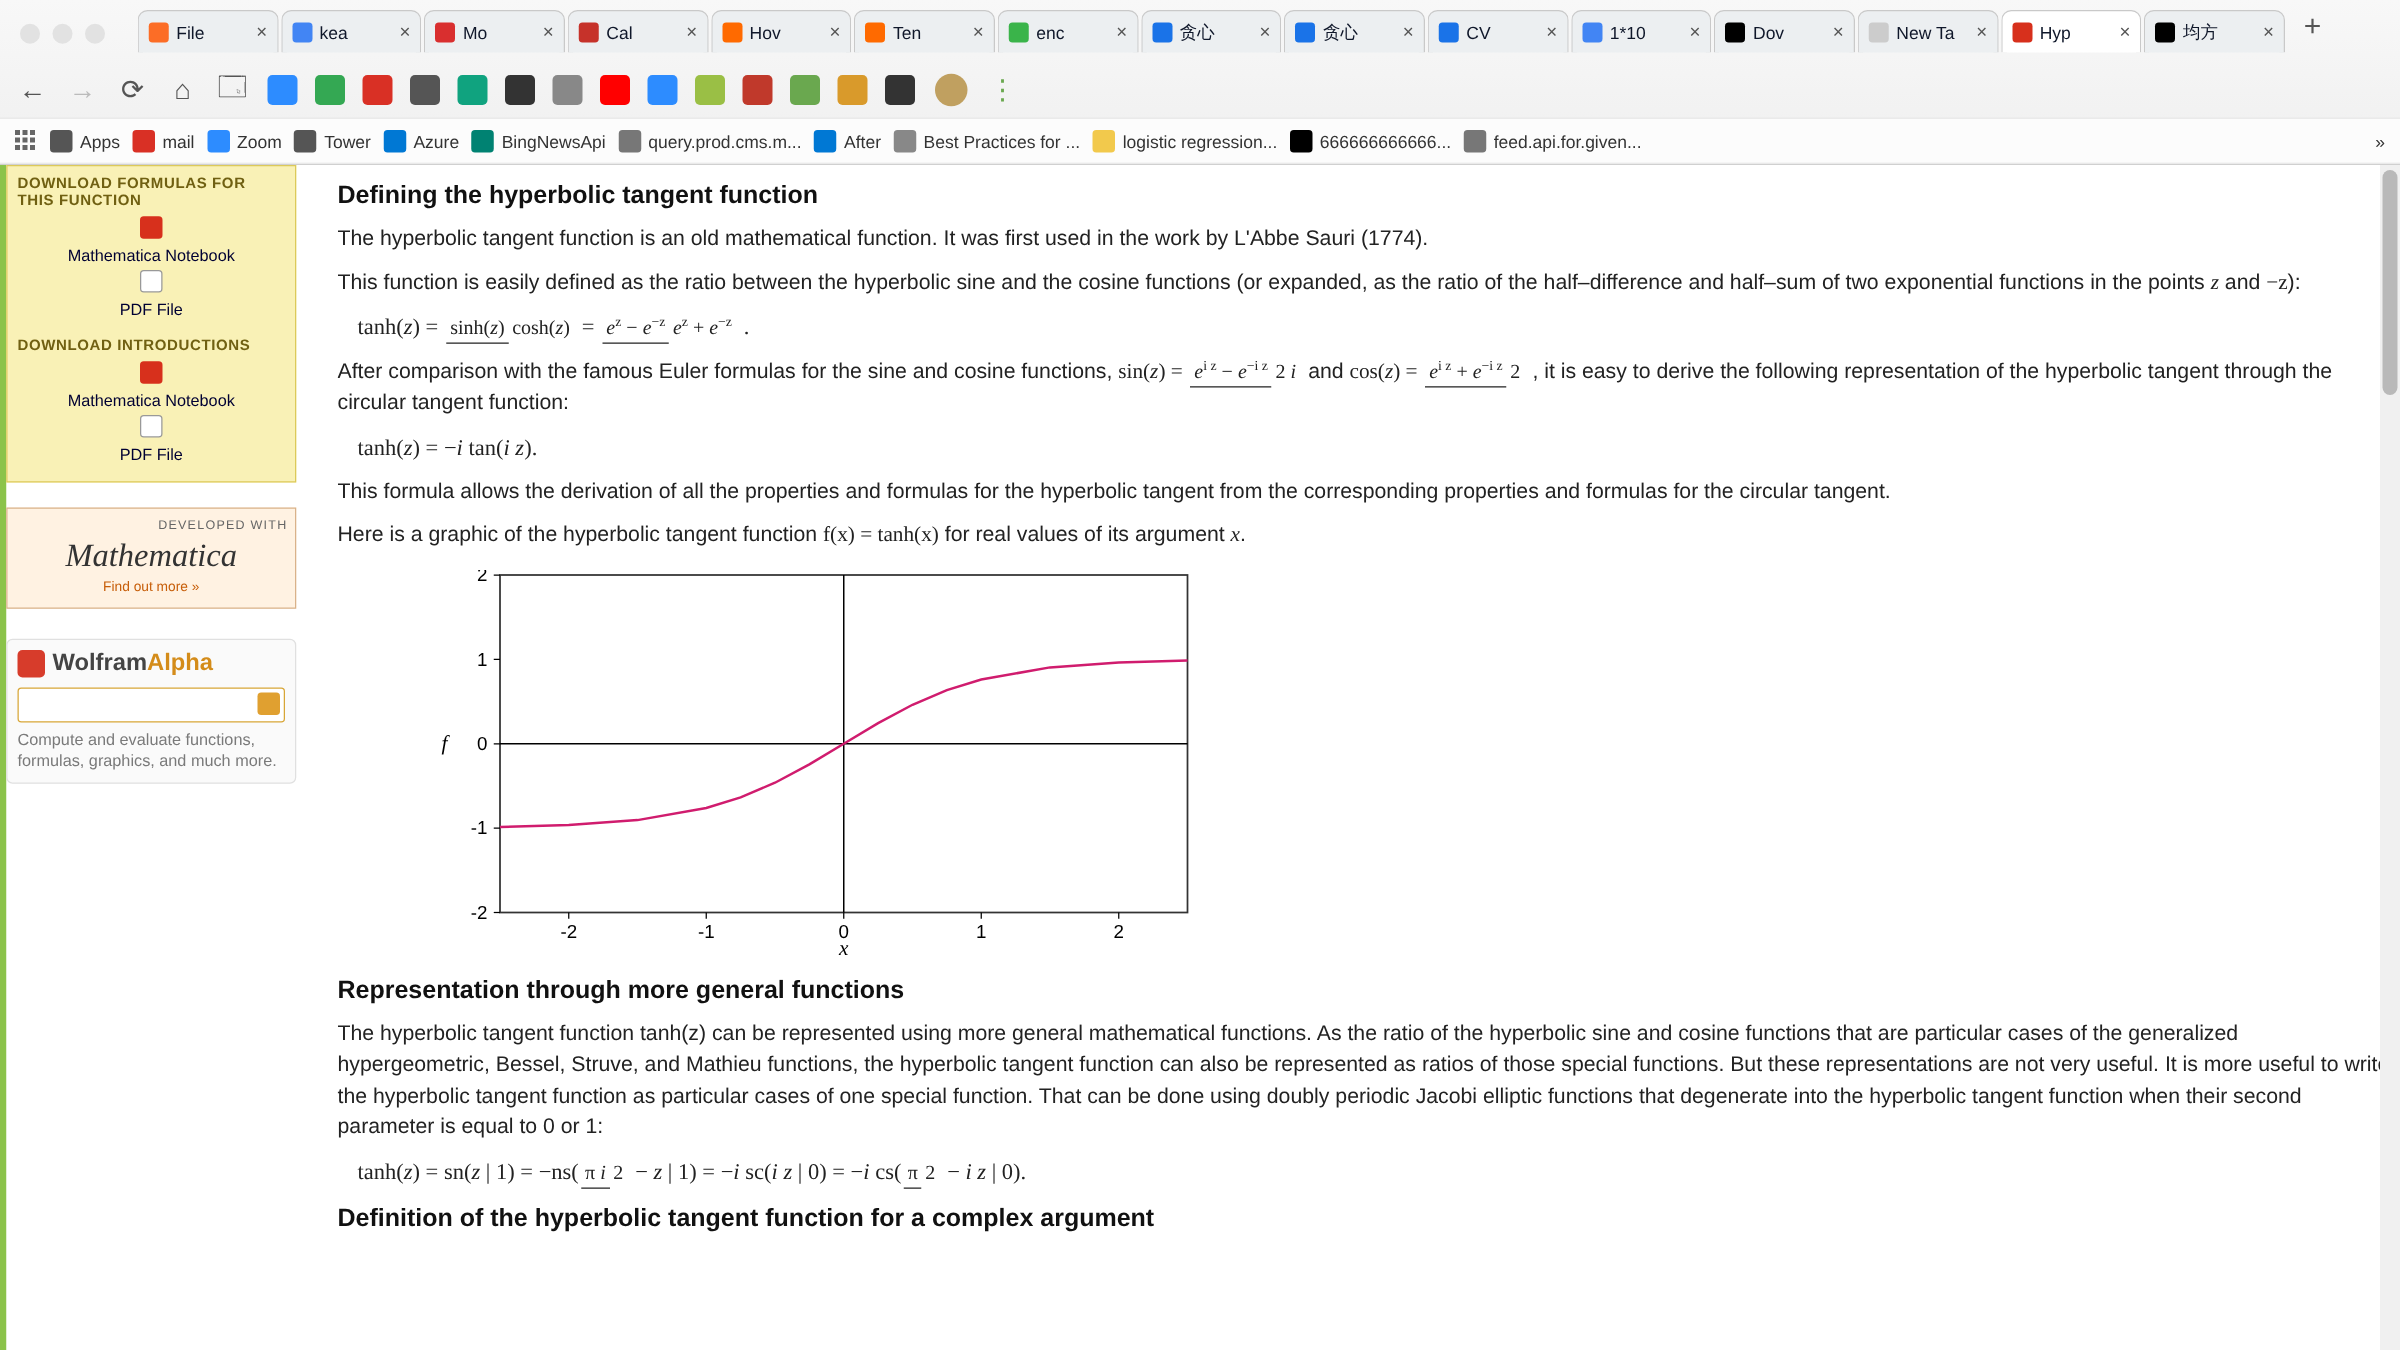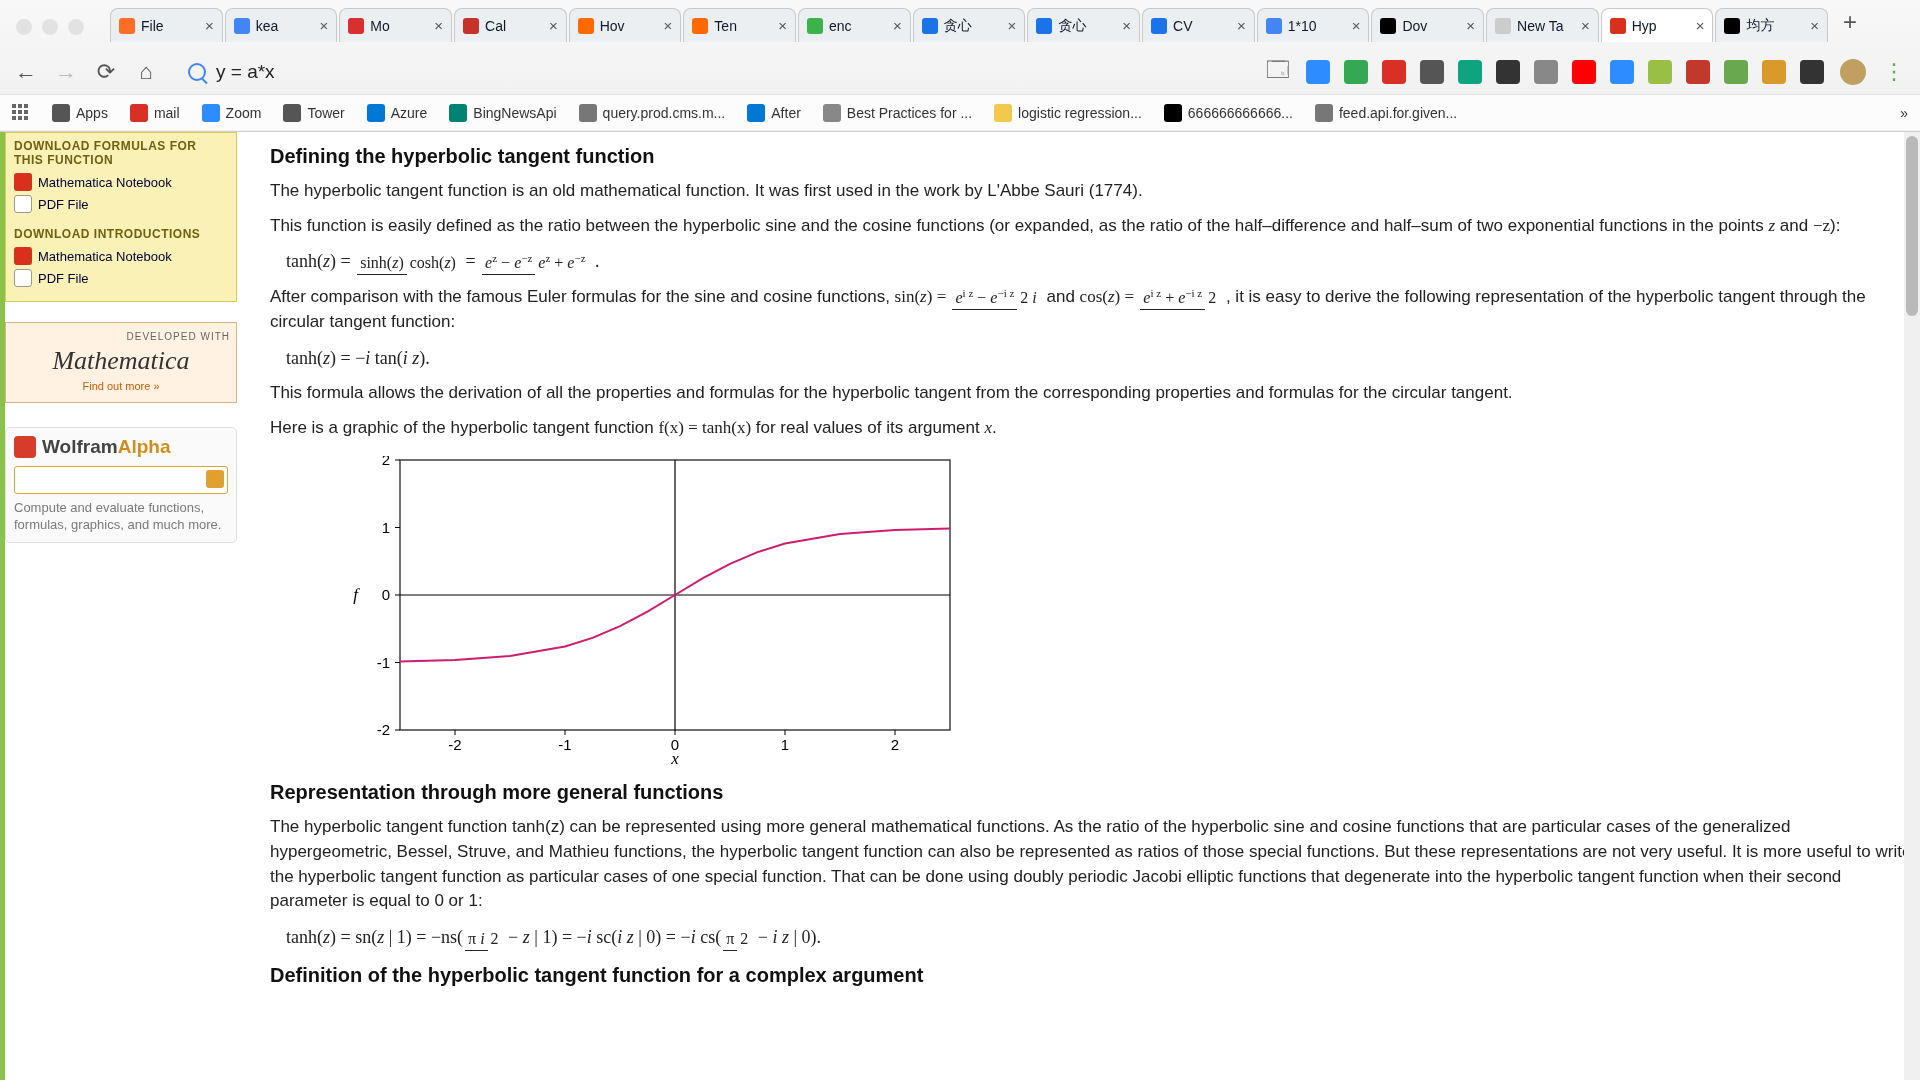--- a/index.html
+++ b/index.html
@@ -15,30 +15,30 @@
   .tab .tab-title { white-space:nowrap; overflow:hidden; text-overflow:ellipsis; flex:1; color:#0f172a;}
   .tab .tab-close { flex-shrink:0; color:#555; font-size:15px; margin-left:4px;}
   .newtab { width:36px; text-align:center; font-size:24px; color:#555; margin-left:6px;}
   .nav-row { position:absolute; top:48px; left:0; right:0; height:48px; display:flex; align-items:center; padding:0 14px; gap:16px;}
   .nav-icon { width:24px; font-size:22px; color:#555; text-align:center;}
   .addr { flex:1; display:flex; align-items:center; gap:10px; font-size:19px; color:#222; padding-left:14px;}
   .addr .gicon{ width:18px;height:18px;border:2px solid #4285f4;border-radius:50%; position:relative;}
   .addr .gicon:after{content:'';position:absolute;width:7px;height:2px;background:#4285f4;transform:rotate(45deg);bottom:-3px;right:-4px;}
   .ext-icons { display:flex; gap:14px; align-items:center;}
   .ext-icons .ext { width:24px; height:24px; border-radius:4px; }
-  .bookmarks-row { position:absolute; top:94px; left:0; right:0; height:36px; display:flex; align-items:center; padding:0 12px; gap:22px; font-size:14px; color:#333; border-top:1px solid #e3e3e3; background:#fcfcfc;}
+  .bookmarks-row { position:absolute; top:94px; left:0; right:0; height:36px; display:flex; align-items:center; padding:0 12px; gap:10px; font-size:14px; color:#333; border-top:1px solid #e3e3e3; background:#fcfcfc;}
   .bookmarks-row .bk { display:flex; align-items:center; gap:6px; white-space:nowrap;}
   .bk .bkicon{ width:18px;height:18px;border-radius:3px;}
   
   .viewport { position:absolute; top:132px; left:0; right:0; bottom:0; overflow:hidden;}
   .page-left-border{ position:absolute; left:0; top:0; bottom:0; width:5px; background:#8bc34a;}
   .sidebar { position:absolute; left:5px; top:0; width:232px; }
   .side-box1 { background:#f9f1b6; border:1px solid #dcc95a; padding:6px 8px 10px; font-size:12px; color:#555;}
   .side-box1 h4 { margin:0 0 6px; font-size:12px; font-weight:bold; color:#706012; letter-spacing:.5px;}
-  .side-item { display:flex; align-items:center; gap:6px; font-size:13px; color:#003; margin:4px 0;}
+  .side-item { display:flex; align-items:center; gap:6px; font-size:13px; color:#003; margin:4px 0;flex-direction:column;}
   .side-item .mi{ width:18px;height:18px;border-radius:3px;}
   .side-box1 h4.second{ margin-top:14px;}
   .side-banner { margin-top:20px; border:1px solid #d9b28a; background:#fff2e2; padding:8px 6px 10px; text-align:center;}
   .side-banner .dev{ font-size:10px; letter-spacing:1px; color:#666; font-weight:normal;text-align:right;}
   .side-banner .math{ font-family:'Times New Roman',serif; font-style:italic; font-size:26px; color:#333; margin:4px 0;}
   .side-banner .more{ font-size:11px; color:#c75e09; }
   .walpha { margin-top:24px; border:1px solid #e0e0e0; border-radius:5px; padding:8px; background:#fafafa;}
   .walpha .logo { display:flex; align-items:center; gap:6px;}
   .walpha .logo .star{ width:22px;height:22px; background:#d73c2b;border-radius:4px;}
   .walpha .logo .wname{ font-size:19px; color:#444; font-weight:bold;}
@@ -152,24 +152,20 @@
         <span class="tab-close">×</span>
       </div>
     </div>
   <div class="newtab" style="position:absolute; right:52px; top:8px;">+</div>
 
   <div class="nav-row">
     <div class="nav-icon">←</div>
     <div class="nav-icon" style="color:#bbb;">→</div>
     <div class="nav-icon">⟳</div>
     <div class="nav-icon">⌂</div>
-    <div class="addr">
-      <span class="gicon"></span>
-      <span>y = a*x</span>
-    </div>
     <div class="nav-icon">🗔</div>
     <div class="ext-icons" id="ext-icons">
         <div class="ext" style="background: rgb(45, 140, 255);"></div>
         <div class="ext" style="background: rgb(52, 168, 83);"></div>
         <div class="ext" style="background: rgb(217, 48, 37);"></div>
         <div class="ext" style="background: rgb(85, 85, 85);"></div>
         <div class="ext" style="background: rgb(16, 163, 127);"></div>
         <div class="ext" style="background: rgb(51, 51, 51);"></div>
         <div class="ext" style="background: rgb(136, 136, 136);"></div>
         <div class="ext" style="background: rgb(255, 0, 0);"></div>

